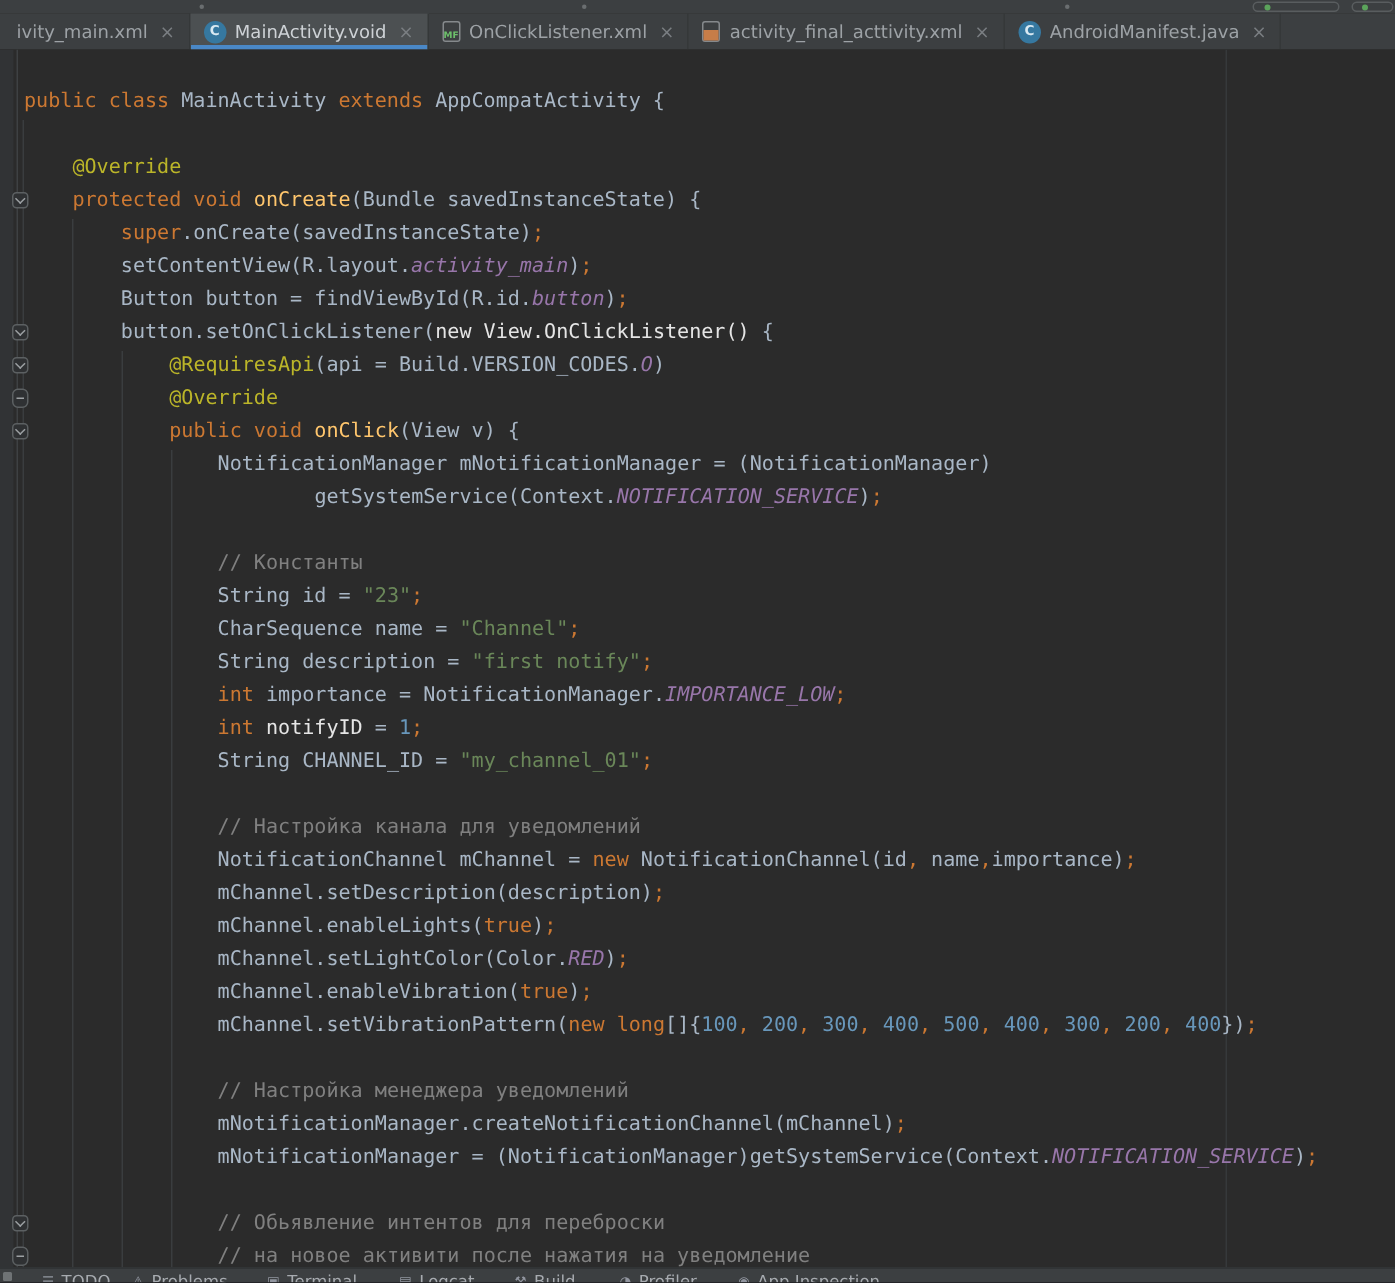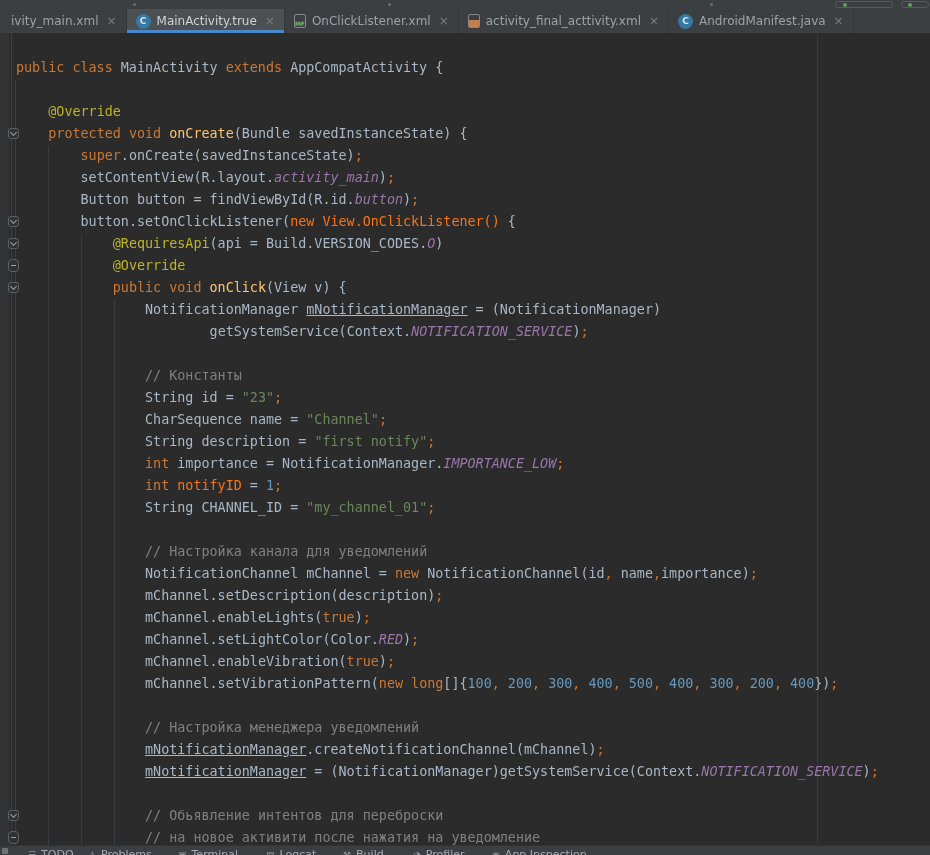--- a/index.html
+++ b/index.html
@@ -33,28 +33,28 @@
   #gutter-strip{position:absolute;left:0;top:0;width:9px;height:100%;background:#313335;}
   #fold-line{position:absolute;left:11px;top:0;width:1px;height:100%;background:#3E4143;}
   .indent-guide{position:absolute;width:1px;background:#3A3D3F;}
   #right-margin{position:absolute;left:817px;top:0;width:1px;height:100%;background:#36393B;}
 
   #code{position:absolute;left:0;top:24px;width:930px;font-family:"DejaVu Sans Mono",monospace;
         font-size:13.4px;line-height:22px;white-space:pre;}
   .line{height:22px;}
   .seg-kw{color:#CC7832;}
   .seg-def{color:#A9B7C6;}
-  .seg-defu{color:#A9B7C6;text-decoration:underline;}
+  .seg-defu{color:#A9B7C6;}
   .seg-ann{color:#BBB529;}
   .seg-mth{color:#FFC66D;}
   .seg-str{color:#6A8759;}
   .seg-num{color:#6897BB;}
   .seg-cmt{color:#808080;}
   .seg-fld{color:#9876AA;font-style:italic;}
-  .seg-gray{color:#f97316;}
+  .seg-gray{color:#e5e5e5;}
 
   .fold{position:absolute;left:8px;width:11px;height:11px;border:1px solid #5C6062;border-radius:3px;
         background:#2F3133;box-sizing:border-box;}
   .fold::after{content:"";position:absolute;left:2px;top:1px;width:4px;height:4px;
                border-right:1.4px solid #9DA1A4;border-bottom:1.4px solid #9DA1A4;transform:rotate(45deg);}
   .fold.pill{height:13px;border-radius:4px;}
   .fold.pill::after{border:none;border-bottom:1.4px solid #9DA1A4;width:5px;height:0;left:2px;top:4.5px;transform:none;}
 
   
   #bottom-bar{position:absolute;left:0;top:845px;width:930px;height:10px;background:#3C3F41;
@@ -81,21 +81,21 @@
     </span>
   </div>
 
   <div id="tab-bar">
       <div class="tab first">
         <span>ivity_main.xml</span>
         <span class="close">×</span>
       </div>
       <div class="tab active">
         <span class="icon-class">C</span>
-        <span>MainActivity.true</span>
+        <span>MainActivity.void</span>
         <span class="close">×</span>
       </div>
       <div class="tab">
         <span class="icon-file manifest">
           <span class="tag">MF</span>
         </span>
         <span>OnClickListener.xml</span>
         <span class="close">×</span>
       </div>
       <div class="tab">

